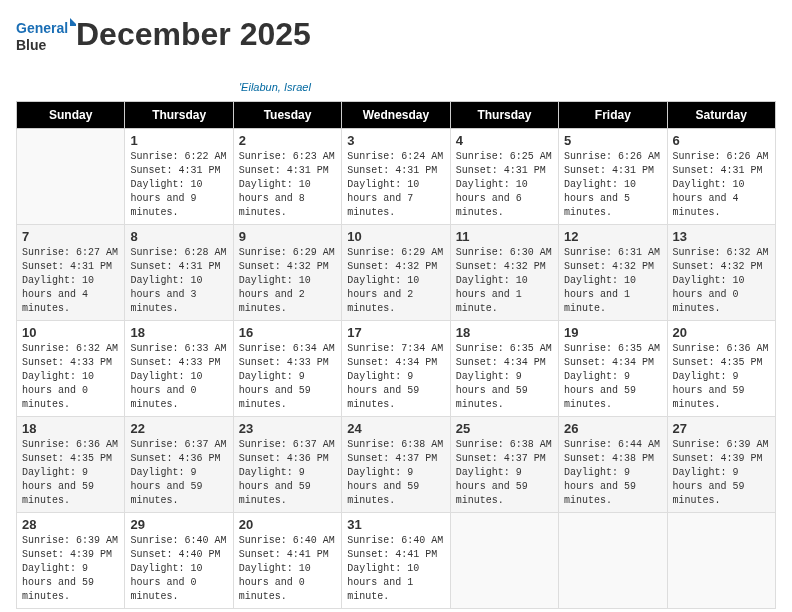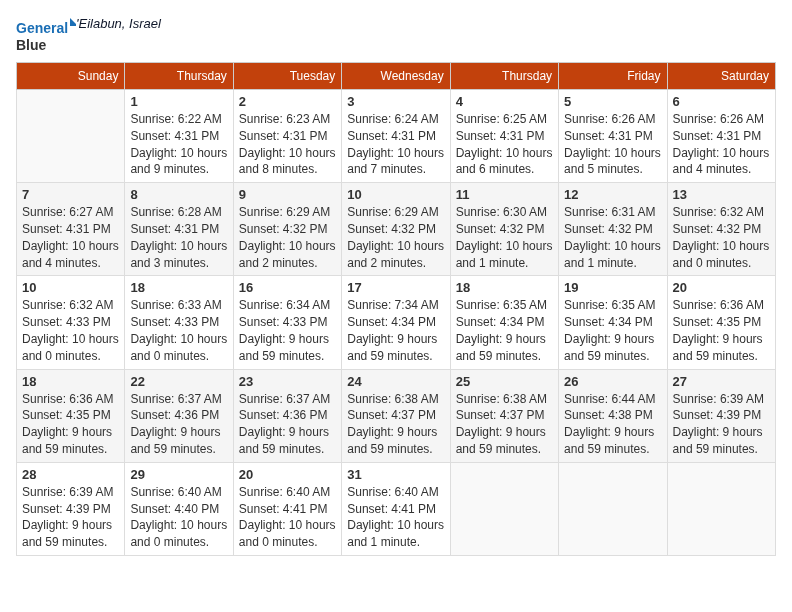--- a/index.html
+++ b/index.html
@@ -22,36 +22,37 @@
     }
     .title-block {
       text-align: right;
     }
     .month-title {
       font-size: 32px;
       font-weight: bold;
       color: #333;
     }
     .location {
-      font-size: 13px;
-      color: #0f172a;
+      font-size: 11px;
+      color: #0369a1;
       font-style: italic;
+      margin-top: 28px;
     }
     table {
       width: 100%;
       border-collapse: collapse;
       font-size: 11px;
     }
     thead tr th {
-      background: #c2410c;
+      background: #000000;
       color: #fff;
-      text-align: right;
+      text-align: center;
       padding: 6px 6px;
       font-size: 12px;
-      font-weight: normal;
+      font-weight: bold;
       border: 1px solid #ccc;
     }
     tbody tr td {
       border: 1px solid #ddd;
       vertical-align: top;
       padding: 4px 5px;
       width: 107px;
       min-height: 80px;
       height: 80px;
       background: #fff;
@@ -59,40 +60,42 @@
     }
     tbody tr:nth-child(even) td {
       background: #f5f5f5;
     }
     .day-number {
       font-weight: bold;
       font-size: 13px;
       margin-bottom: 2px;
     }
     .day-info {
-      font-size: 12px;
+      font-size: 10px;
       line-height: 1.4;
       color: #333;
+      font-family: Liberation Mono, monospace;
     }
     .empty-cell {
       background: #f9f9f9;
     }
   </style>
 </head>
 <body>
 
 <div class="header">
   <div class="logo">
       <svg width="60" height="38" viewBox="0 0 60 38">
     <text x="0" y="17" font-size="14" font-weight="bold" fill="#1a6eb5" font-family="Arial">General</text>
     <polygon points="54,2 62,10 54,10" fill="#1a6eb5"></polygon>
     <text x="0" y="34" font-size="14" font-weight="bold" fill="#333" font-family="Arial">Blue</text>
   </svg>
     </div>
   <div class="title-block">
+    <div class="month-title">December 2025</div>
     <div class="location">'Eilabun, Israel</div>
   </div>
 </div>
 
 <table>
   <thead>
     <tr>
     <th>Sunday</th>
         <th>Thursday</th>
         <th>Tuesday</th>

